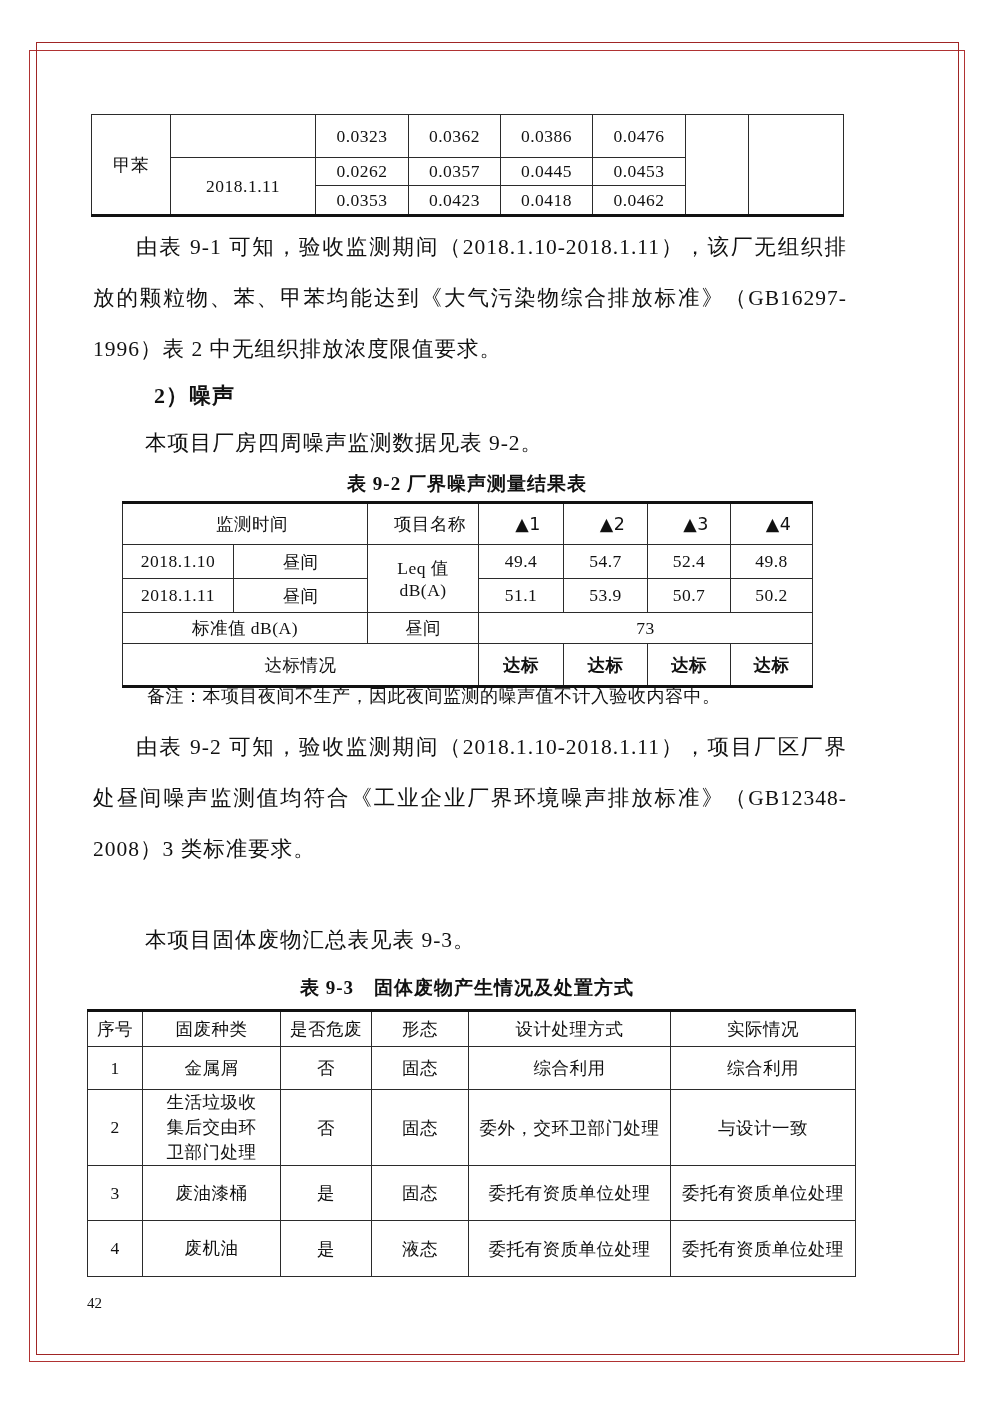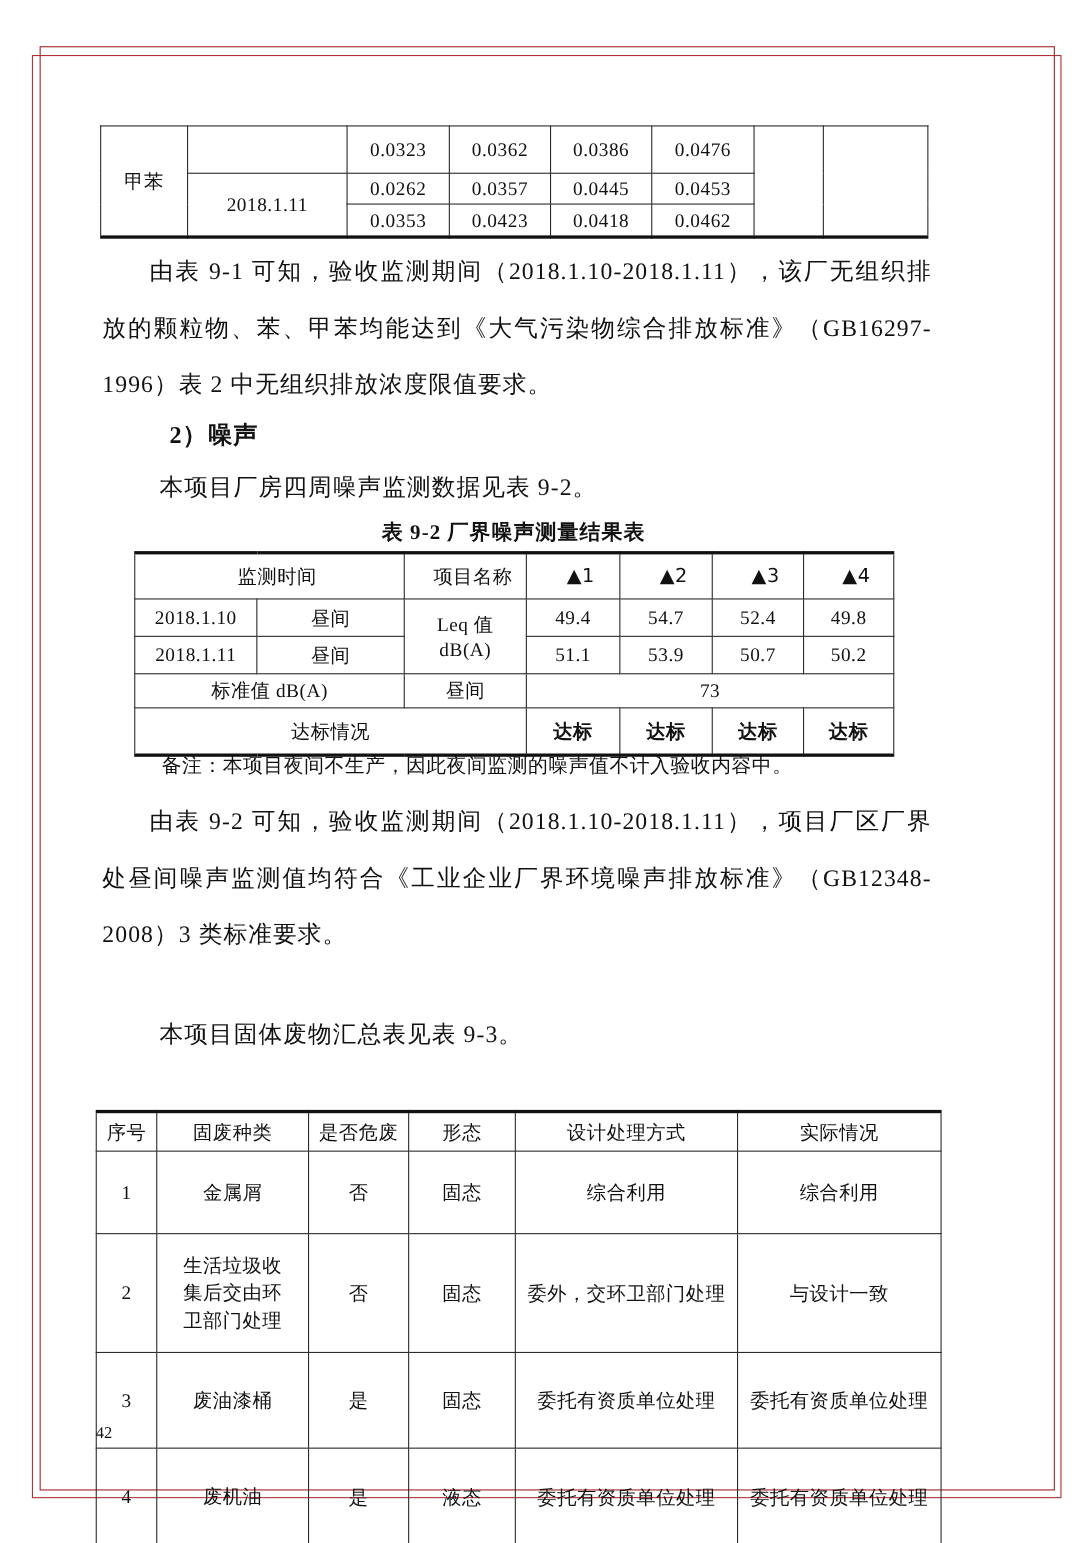--- a/index.html
+++ b/index.html
@@ -33,21 +33,21 @@
   .noise-table .bold{font-weight:bold;}
   .tri{font-family:"DejaVu Sans",sans-serif;font-size:15px;}
 
   
   .waste-table{left:87px;top:1009px;width:768px;border-top:3px solid #111;border-bottom:1px solid #a3a3a3;}
   .waste-table tr.hrow td{height:34px;}
   .waste-table tr.w1 td{height:42px;}
   .waste-table tr.w2 td{height:73px;}
   .waste-table tr.w3 td{height:54px;}
   .waste-table tr.w4 td{height:55px;}
-  .waste-table td.kind{padding:16px 16px;line-height:25px;}
+  .waste-table td.kind{padding:0 16px;line-height:25px;}
 
   .para{
     position:absolute;left:93px;width:754px;margin:0;
     font-size:21.5px;line-height:51px;text-align:justify;text-justify:inter-character;
     letter-spacing:1px;text-indent:43px;
   }
   .p1{top:222px;}
   .p2{top:722px;}
 
   .heading{position:absolute;left:113px;margin:0;font-size:22px;font-weight:bold;letter-spacing:1px;}
@@ -170,20 +170,21 @@
       <td class="bold">达标</td>
     </tr>
   </tbody>
     </table>
 
   <div class="note">备注：本项目夜间不生产，因此夜间监测的噪声值不计入验收内容中。</div>
 
   <p class="para p2">由表 9-2 可知，验收监测期间（2018.1.10-2018.1.11），项目厂区厂界处昼间噪声监测值均符合《工业企业厂界环境噪声排放标准》（GB12348-2008）3 类标准要求。</p>
 
   <p class="intro i3">本项目固体废物汇总表见表 9-3。</p>
+  <p class="caption cap3">表 9-3　固体废物产生情况及处置方式</p>
 
   <table class="tbl waste-table">
     <colgroup>
       <col style="width:55px">
         <col style="width:138px">
         <col style="width:91px">
       <col style="width:97px">
         <col style="width:202px">
         <col style="width:185px">
     </colgroup>

